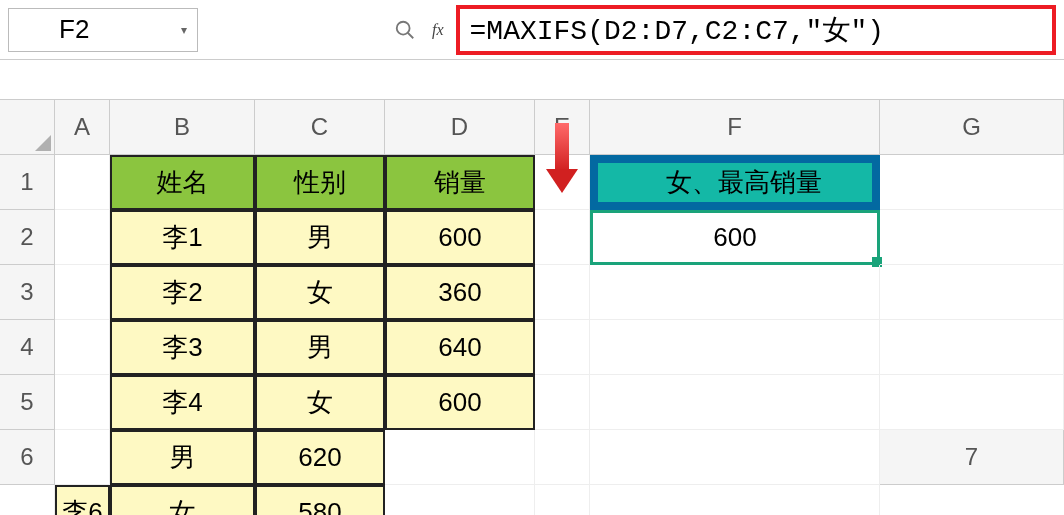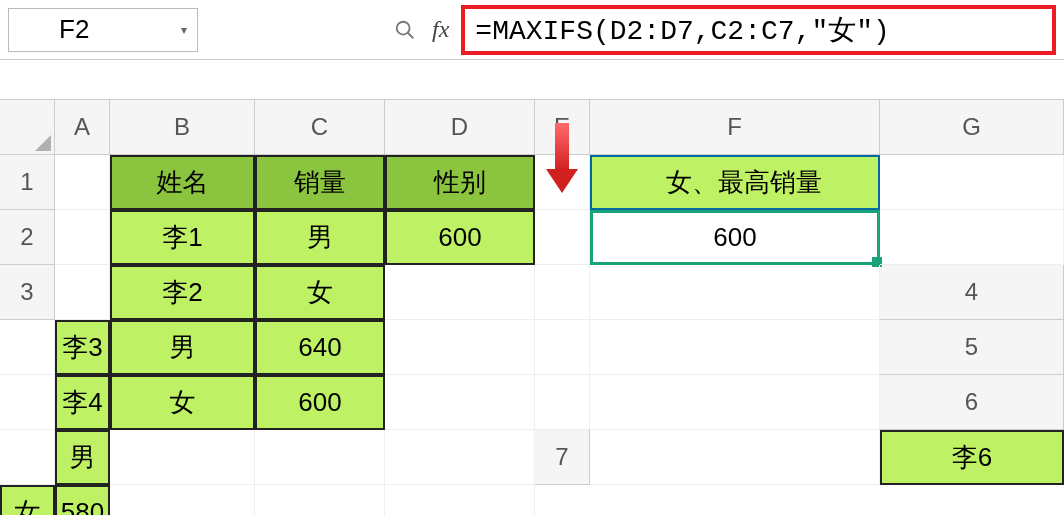--- a/index.html
+++ b/index.html
@@ -34,21 +34,21 @@
     }
     .spacer-small { width: 180px; }
     .zoom-icon {
       width: 30px; height: 30px;
       display: flex; align-items: center; justify-content: center;
       color: #666;
       font-size: 22px;
     }
     .fx-label {
       font-style: italic;
-      font-size: 24px;
+      font-size: 16px;
       font-family: "Times New Roman", serif;
       color: #444;
       padding: 0 6px;
     }
     .formula-input {
       flex: 1;
       height: 50px;
       border: 4px solid #ed1c24;
       background: #fff;
       font-size: 28px;
@@ -108,26 +108,26 @@
       border: 2px solid #222;
       display: flex;
       align-items: center;
       justify-content: center;
     }
     .tbl-hdr {
       background: #8bc53f;
       font-weight: 500;
     }
     .tbl-cell {
-      background: #bef264;
+      background: #fef9c3;
     }
     
     .res-hdr {
-      background: #bef264;
-      border: 2px solid #0369a1;
+      background: #14b8a6;
+      border: 8px solid #0369a1;
       display: flex;
       align-items: center;
       justify-content: center;
       padding-left: 18px;
     }
     
     .selected {
       border: 3px solid #1aa37a !important;
       position: relative;
       background: #fff;
@@ -197,22 +197,22 @@
   <div class="hdr">B</div>
   <div class="hdr">C</div>
   <div class="hdr">D</div>
   <div class="hdr">E</div>
   <div class="hdr">F</div>
   <div class="hdr">G</div>
 
   <div class="rowhdr">1</div>
   <div class="cell"></div>
   <div class="cell tbl tbl-hdr">姓名</div>
+  <div class="cell tbl tbl-hdr">性别</div>
   <div class="cell tbl tbl-hdr">销量</div>
-  <div class="cell tbl tbl-hdr">性别</div>
   <div class="cell" style="position:relative;">
     <div class="arrow">
       <div class="shaft"></div>
         <div class="head"></div>
     </div>
   </div>
   <div class="cell res-hdr">女、最高销量</div>
   <div class="cell"></div>
 
   <div class="rowhdr">2</div>
@@ -221,20 +221,21 @@
   <div class="cell tbl tbl-cell">男</div>
   <div class="cell tbl tbl-cell">600</div>
   <div class="cell"></div>
   <div class="cell selected">600</div>
   <div class="cell"></div>
 
   <div class="rowhdr">3</div>
   <div class="cell"></div>
   <div class="cell tbl tbl-cell">李2</div>
   <div class="cell tbl tbl-cell">女</div>
+  <div class="cell tbl tbl-cell">360</div>
   <div class="cell"></div>
   <div class="cell"></div>
   <div class="cell"></div>
 
   <div class="rowhdr">4</div>
   <div class="cell"></div>
   <div class="cell tbl tbl-cell">李3</div>
   <div class="cell tbl tbl-cell">男</div>
   <div class="cell tbl tbl-cell">640</div>
   <div class="cell"></div>
@@ -246,20 +247,21 @@
   <div class="cell tbl tbl-cell">李4</div>
   <div class="cell tbl tbl-cell">女</div>
   <div class="cell tbl tbl-cell">600</div>
   <div class="cell"></div>
   <div class="cell"></div>
   <div class="cell"></div>
 
   <div class="rowhdr">6</div>
   <div class="cell"></div>
   <div class="cell tbl tbl-cell">男</div>
+  <div class="cell tbl tbl-cell">620</div>
   <div class="cell"></div>
   <div class="cell"></div>
   <div class="cell"></div>
 
   <div class="rowhdr">7</div>
   <div class="cell"></div>
   <div class="cell tbl tbl-cell">李6</div>
   <div class="cell tbl tbl-cell">女</div>
   <div class="cell tbl tbl-cell">580</div>
   <div class="cell"></div>

